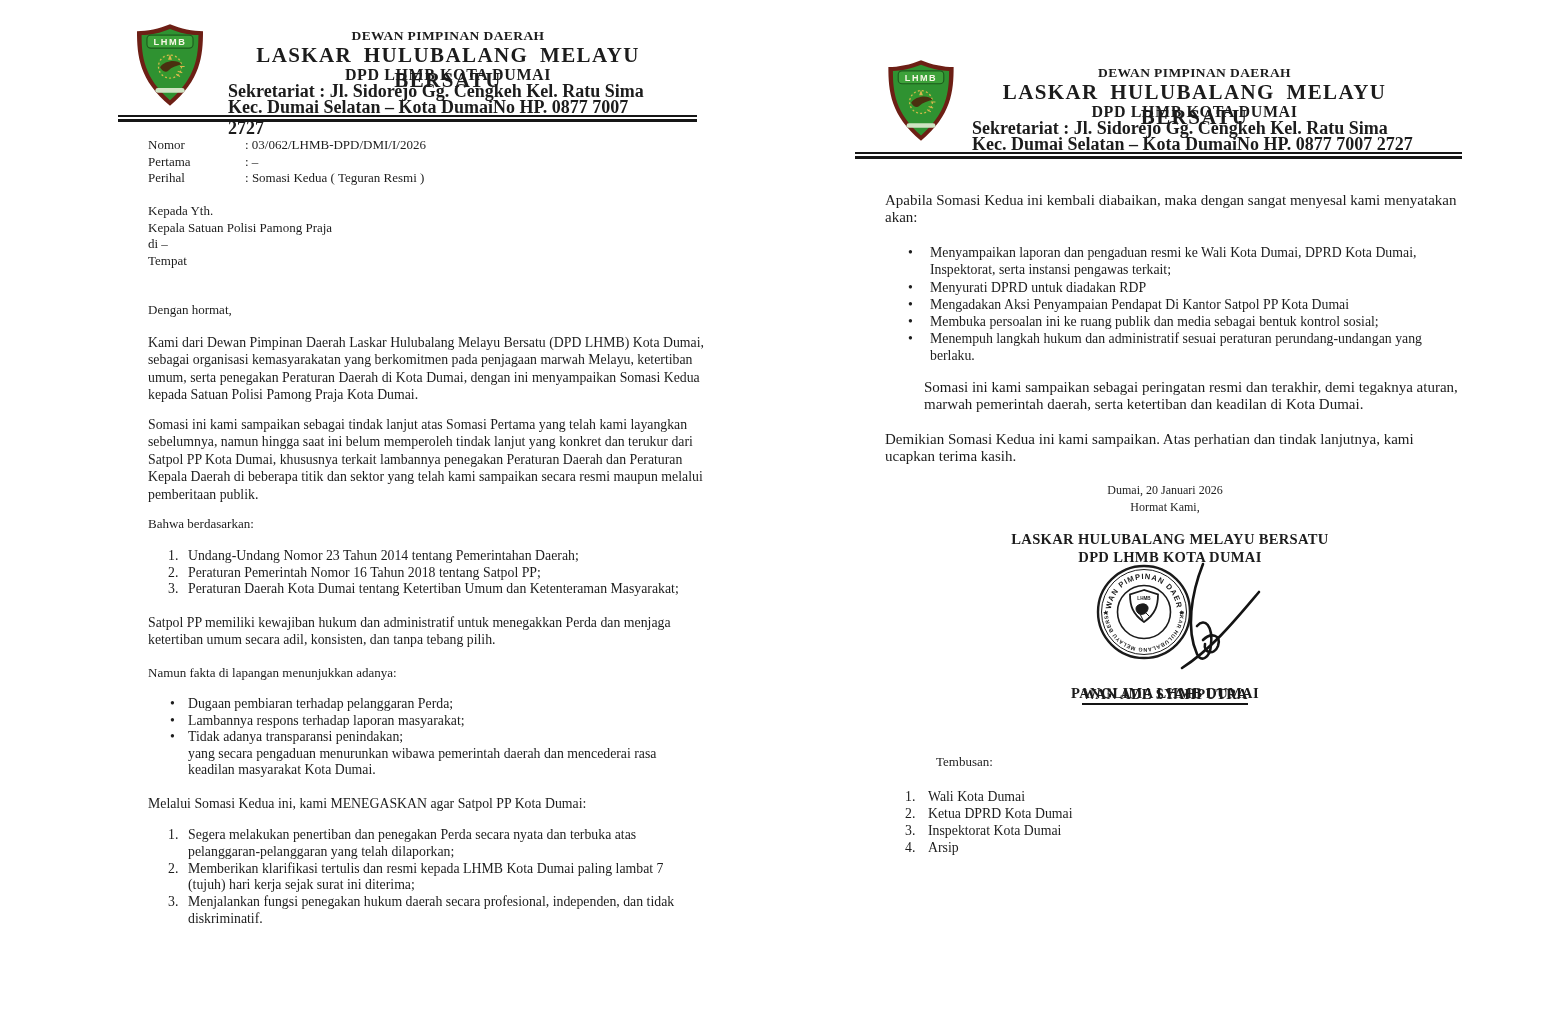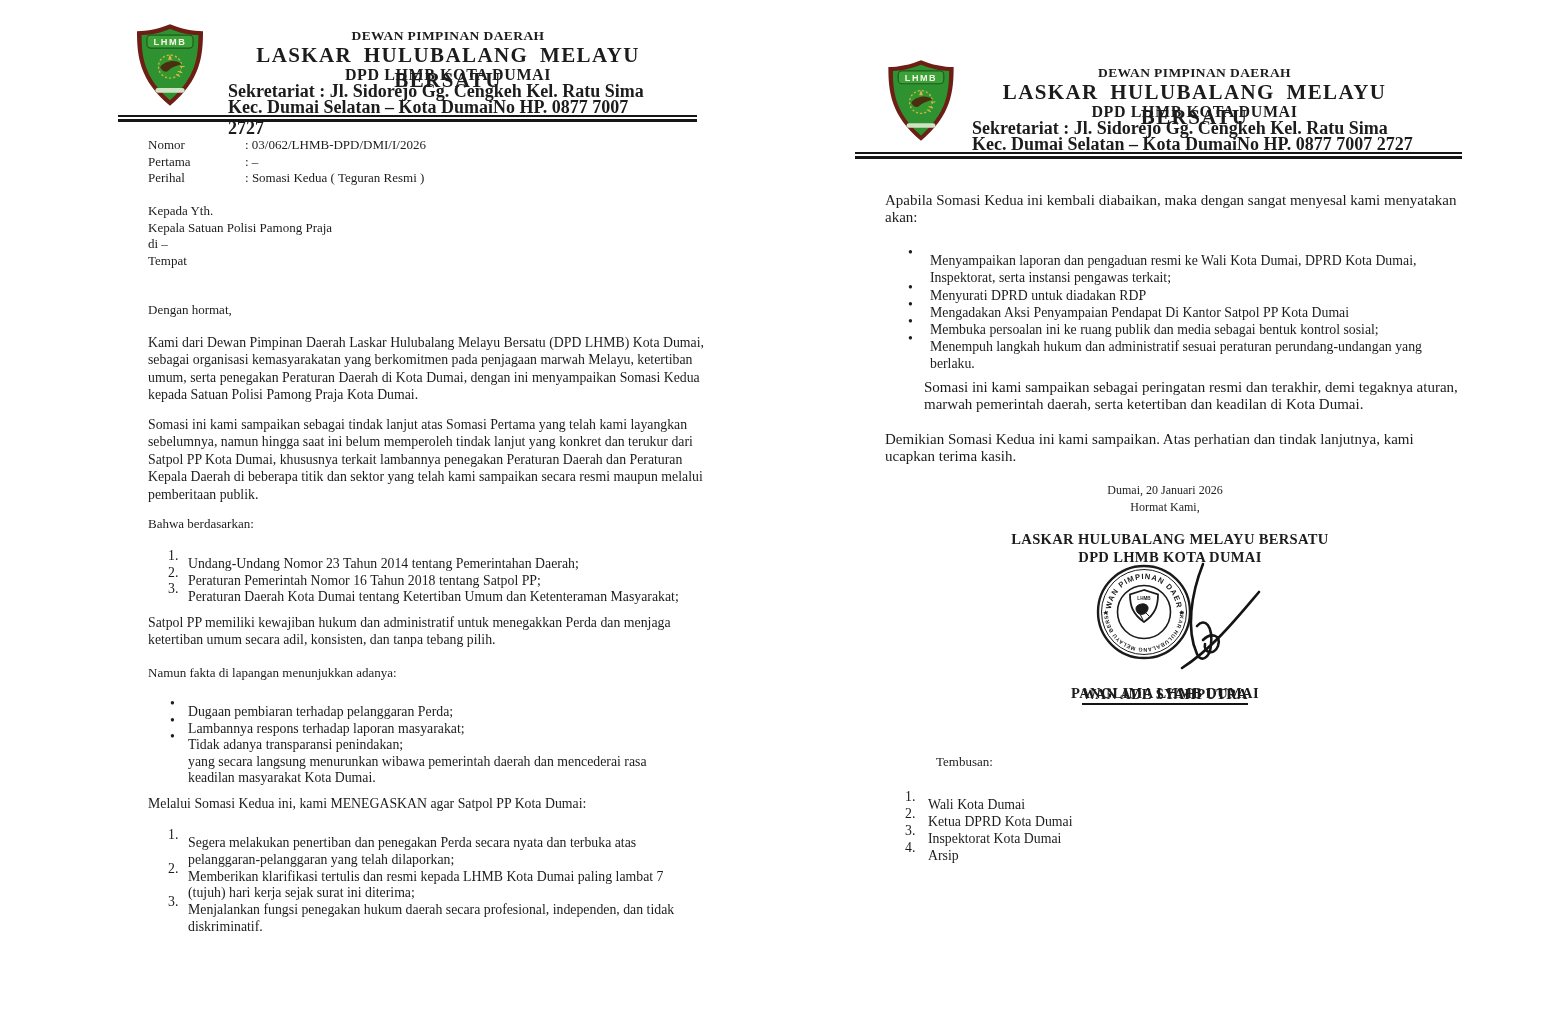--- a/index.html
+++ b/index.html
@@ -15,21 +15,21 @@
   .t{font-size:13px;line-height:16.6px;}
   .p{font-size:13.8px;line-height:17.4px;}
   .hdr1{font-size:13.5px;font-weight:bold;letter-spacing:.4px;text-align:center;}
   .hdr2{font-size:21px;font-weight:bold;letter-spacing:1.4px;word-spacing:5px;text-align:center;}
   .hdr3{font-size:16px;font-weight:bold;letter-spacing:.6px;text-align:center;}
   .hdr4{font-size:18px;font-weight:bold;}
   .hrule{height:2px;border-top:2.5px solid #161616;border-bottom:3px solid #161616;}
   .meta-label{display:inline-block;width:97px;}
   .li{position:absolute;}
   .li .marker{position:absolute;left:0;top:0;}
-  .li .litxt{display:block;margin-top:8px;}
+  .li .litxt{display:block;}
   .ol-l .litxt{padding-left:20px;}
   .ul-l .litxt{padding-left:18px;}
   .ul-r .litxt{padding-left:22px;}
   .ol-r .litxt{padding-left:23px;}
   .list-l{font-size:13.8px;line-height:16.7px;}
   .list-r{font-size:13.8px;line-height:17.2px;}
   .pr{font-size:15px;line-height:17.2px;}
   .center{text-align:center;}
   .signoff{font-size:12px;line-height:17px;}
   .orgline{font-size:14.6px;font-weight:bold;letter-spacing:.3px;}
@@ -107,21 +107,21 @@
     <div class="li ul-l list-l" style="left:170px;top:696px;width:520px">
       <span class="marker">•</span>
       <span class="litxt"><span>Dugaan pembiaran terhadap pelanggaran Perda;</span></span>
     </div>
     <div class="li ul-l list-l" style="left:170px;top:712.5px;width:520px">
       <span class="marker">•</span>
       <span class="litxt"><span>Lambannya respons terhadap laporan masyarakat;</span></span>
     </div>
     <div class="li ul-l list-l" style="left:170px;top:729px;width:520px">
       <span class="marker">•</span>
-      <span class="litxt"><span>Tidak adanya transparansi penindakan;</span><br><span>yang secara langsung </span><b>menurunkan wibawa pemerintah daerah dan mencederai rasa keadilan masyarakat Kota Dumai</b><span>.</span></span>
+      <span class="litxt"><span>Tidak adanya transparansi penindakan;</span><br><span>yang secara pengaduan </span><b>menurunkan wibawa pemerintah daerah dan mencederai rasa keadilan masyarakat Kota Dumai</b><span>.</span></span>
     </div>
 
     <div class="abs p" style="left:148px;top:795px;width:556px"><span>Melalui </span><b>Somasi Kedua ini</b><span>, kami </span><b>MENEGASKAN</b><span> agar Satpol PP Kota Dumai:</span></div>
 
     <div class="li ol-l list-l" style="left:168px;top:827px;width:522px">
       <span class="marker">1.</span>
       <span class="litxt"><b>Segera melakukan penertiban dan penegakan Perda secara nyata dan terbuka</b><span> atas pelanggaran-pelanggaran yang telah dilaporkan;</span></span>
     </div>
     <div class="li ol-l list-l" style="left:168px;top:860.5px;width:522px">
       <span class="marker">2.</span>

